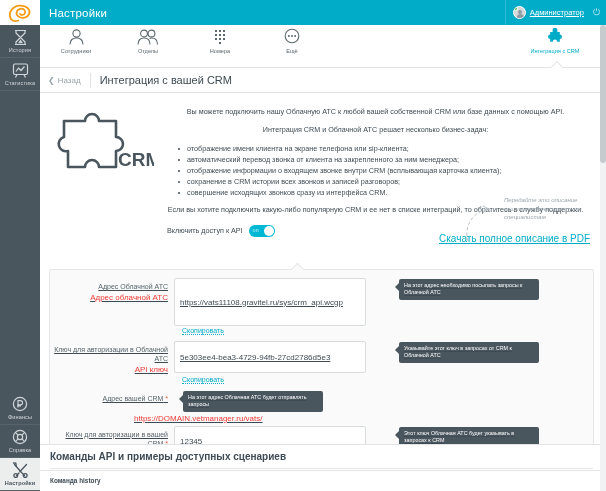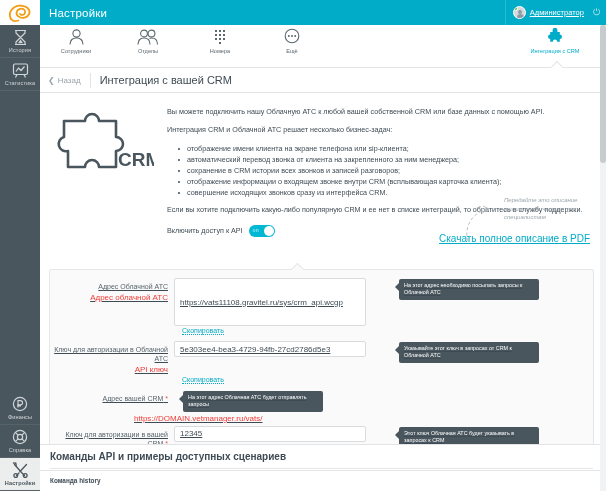--- a/index.html
+++ b/index.html
@@ -106,21 +106,21 @@
   .back-btn{ display:flex;align-items:center; cursor:pointer; color:#9aa5ab; font-size:8px;}
   .back-btn .chev{ font-size:8px; margin-right:3px; }
   .crumb-sep{ width:1px;height:15px;background:#e2e4e5; margin:0 9px;}
   .page-title{ font-size:11px; color:#3f4b54; }
 
   
   .panel{ background:#fff; padding:0; position:relative; height:397px;}
   .intro{ display:flex; padding:14px 12px 0 14px; }
   .puz-wrap{ width:105px; padding-top:4px; }
   .intro-text{ flex:1; padding-left:8px; padding-right:4px; }
-  .intro-text p{ margin:0 0 7px; font-size:7.2px; line-height:10.5px; color:#3f4b54;}
+  .intro-text p{ margin:0 0 7px; font-size:7.2px; line-height:10.5px; color:#3f4b54;text-align:center;}
   .intro-text ul{ margin:8px 0 7px; padding-left:20px; list-style:none;}
   .intro-text li{
     font-size:7.2px; line-height:11px; color:#3f4b54; position:relative; padding-left:0;
   }
   .intro-text li:before{
     content:""; position:absolute; left:-9px; top:4.5px; width:2px;height:2px;
     background:#6d7a82;
   }
   .api-row{ display:flex; align-items:center; margin-top:9px; }
   .api-label{ font-size:7.2px; color:#3f4b54; margin-right:6px;text-align:center;}
@@ -164,21 +164,21 @@
   }
   .frow{ display:flex; margin-bottom:0px; padding:0 4px; }
   .flabels{
     width:120px; text-align:right; padding-right:6px; padding-top:4px;
   }
   .flabel{ font-size:7px; color:#56636b; line-height:9px; }
   .flabel .req{ color:#e8554d; }
   .fred{ font-size:8px; color:#ef3b36; line-height:11px; margin-top:1px;}
   .finput-wrap{ flex:1; display:flex; align-items:flex-start;gap:24px; }
   input.fin{
-    width:192px; height:16px; border:1px solid #d9dcde; border-radius:2px;
+    width:192px; height:32px; border:1px solid #d9dcde; border-radius:2px;
     background:#fff; font-family:"Liberation Sans", sans-serif; font-size:8px;
     color:#3f4b54; padding:0 5px; outline:none;
   }
   input.fin.tall{ height:48px; }
   .tip{
     position:relative; margin-left:9px; background:#4a565e; color:#fff;
     font-size:5.4px; line-height:7.4px; border-radius:2px; padding:3px 5px;
     width:140px; margin-top:1px;
   }
   .tip:before{
@@ -381,22 +381,22 @@
             <path d="M10 26 L10 10 L31 10 A7 7 0 0 1 45 10 L45 10 L62 10 L62 26 A7 7 0 0 1 62 40 L62 56 L45 56 A7 7 0 0 0 31 56 L14 56 L14 40 A7 7 0 0 1 10 26 Z" fill="none" stroke="#4a565e" stroke-width="2.6" stroke-linejoin="round"></path>
             <text x="64" y="55" font-family="Liberation Sans, sans-serif" font-size="19" font-weight="bold" fill="#4a565e">CRM</text>
           </svg>
         </div>
         <div class="intro-text">
           <p>Вы можете подключить нашу Облачную АТС к любой вашей собственной CRM или базе данных с помощью API.</p>
           <p>Интеграция CRM и Облачной АТС решает несколько бизнес-задач:</p>
           <ul>
             <li>отображение имени клиента на экране телефона или sip-клиента;</li>
             <li>автоматический перевод звонка от клиента на закрепленного за ним менеджера;</li>
+            <li>отображение информации о входящем звонке внутри CRM (всплывающая карточка клиента);</li>
             <li>сохранение в CRM истории всех звонков и записей разговоров;</li>
-            <li>отображение информации о входящем звонке внутри CRM (всплывающая карточка клиента);</li>
             <li>совершение исходящих звонков сразу из интерфейса CRM.</li>
           </ul>
           <p>Если вы хотите подключить какую-либо популярную CRM и ее нет в списке интеграций, то обратитесь в службу поддержки.</p>
           <div class="api-row">
             <span class="api-label">Включить доступ к API</span>
             <div class="toggle">
               <span class="on">on</span>
               <span class="knob"></span>
             </div>
           </div>

